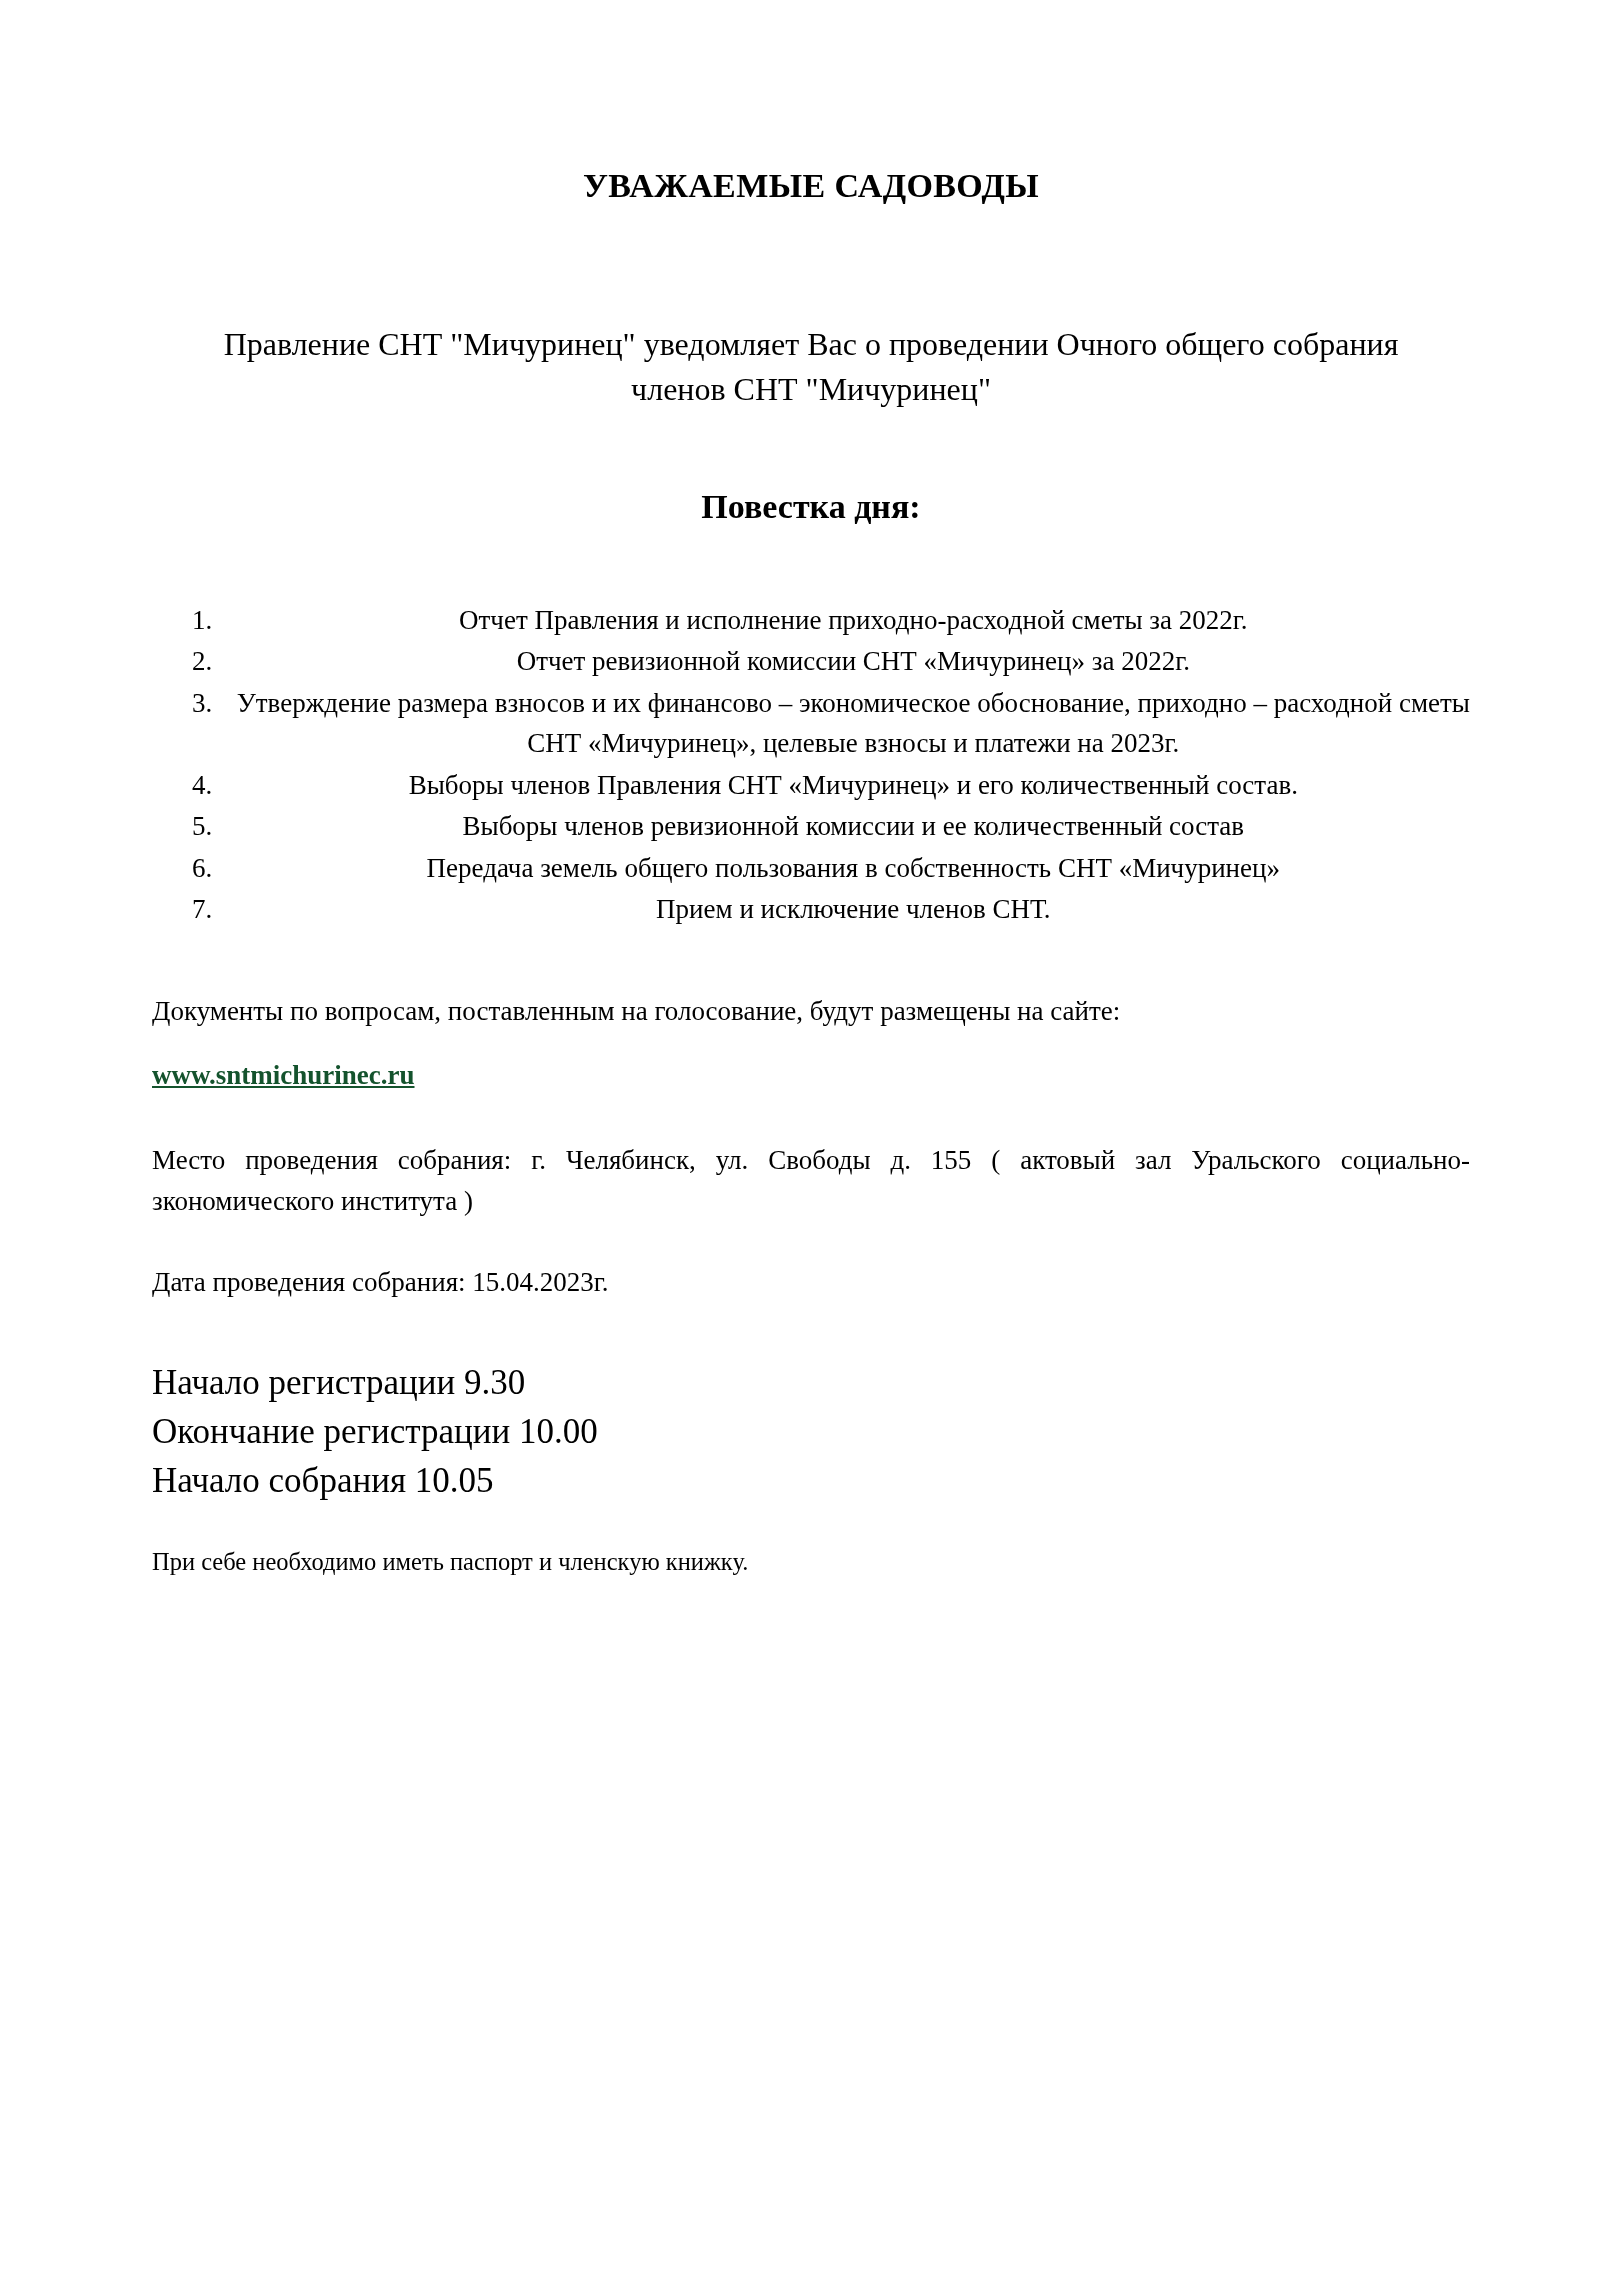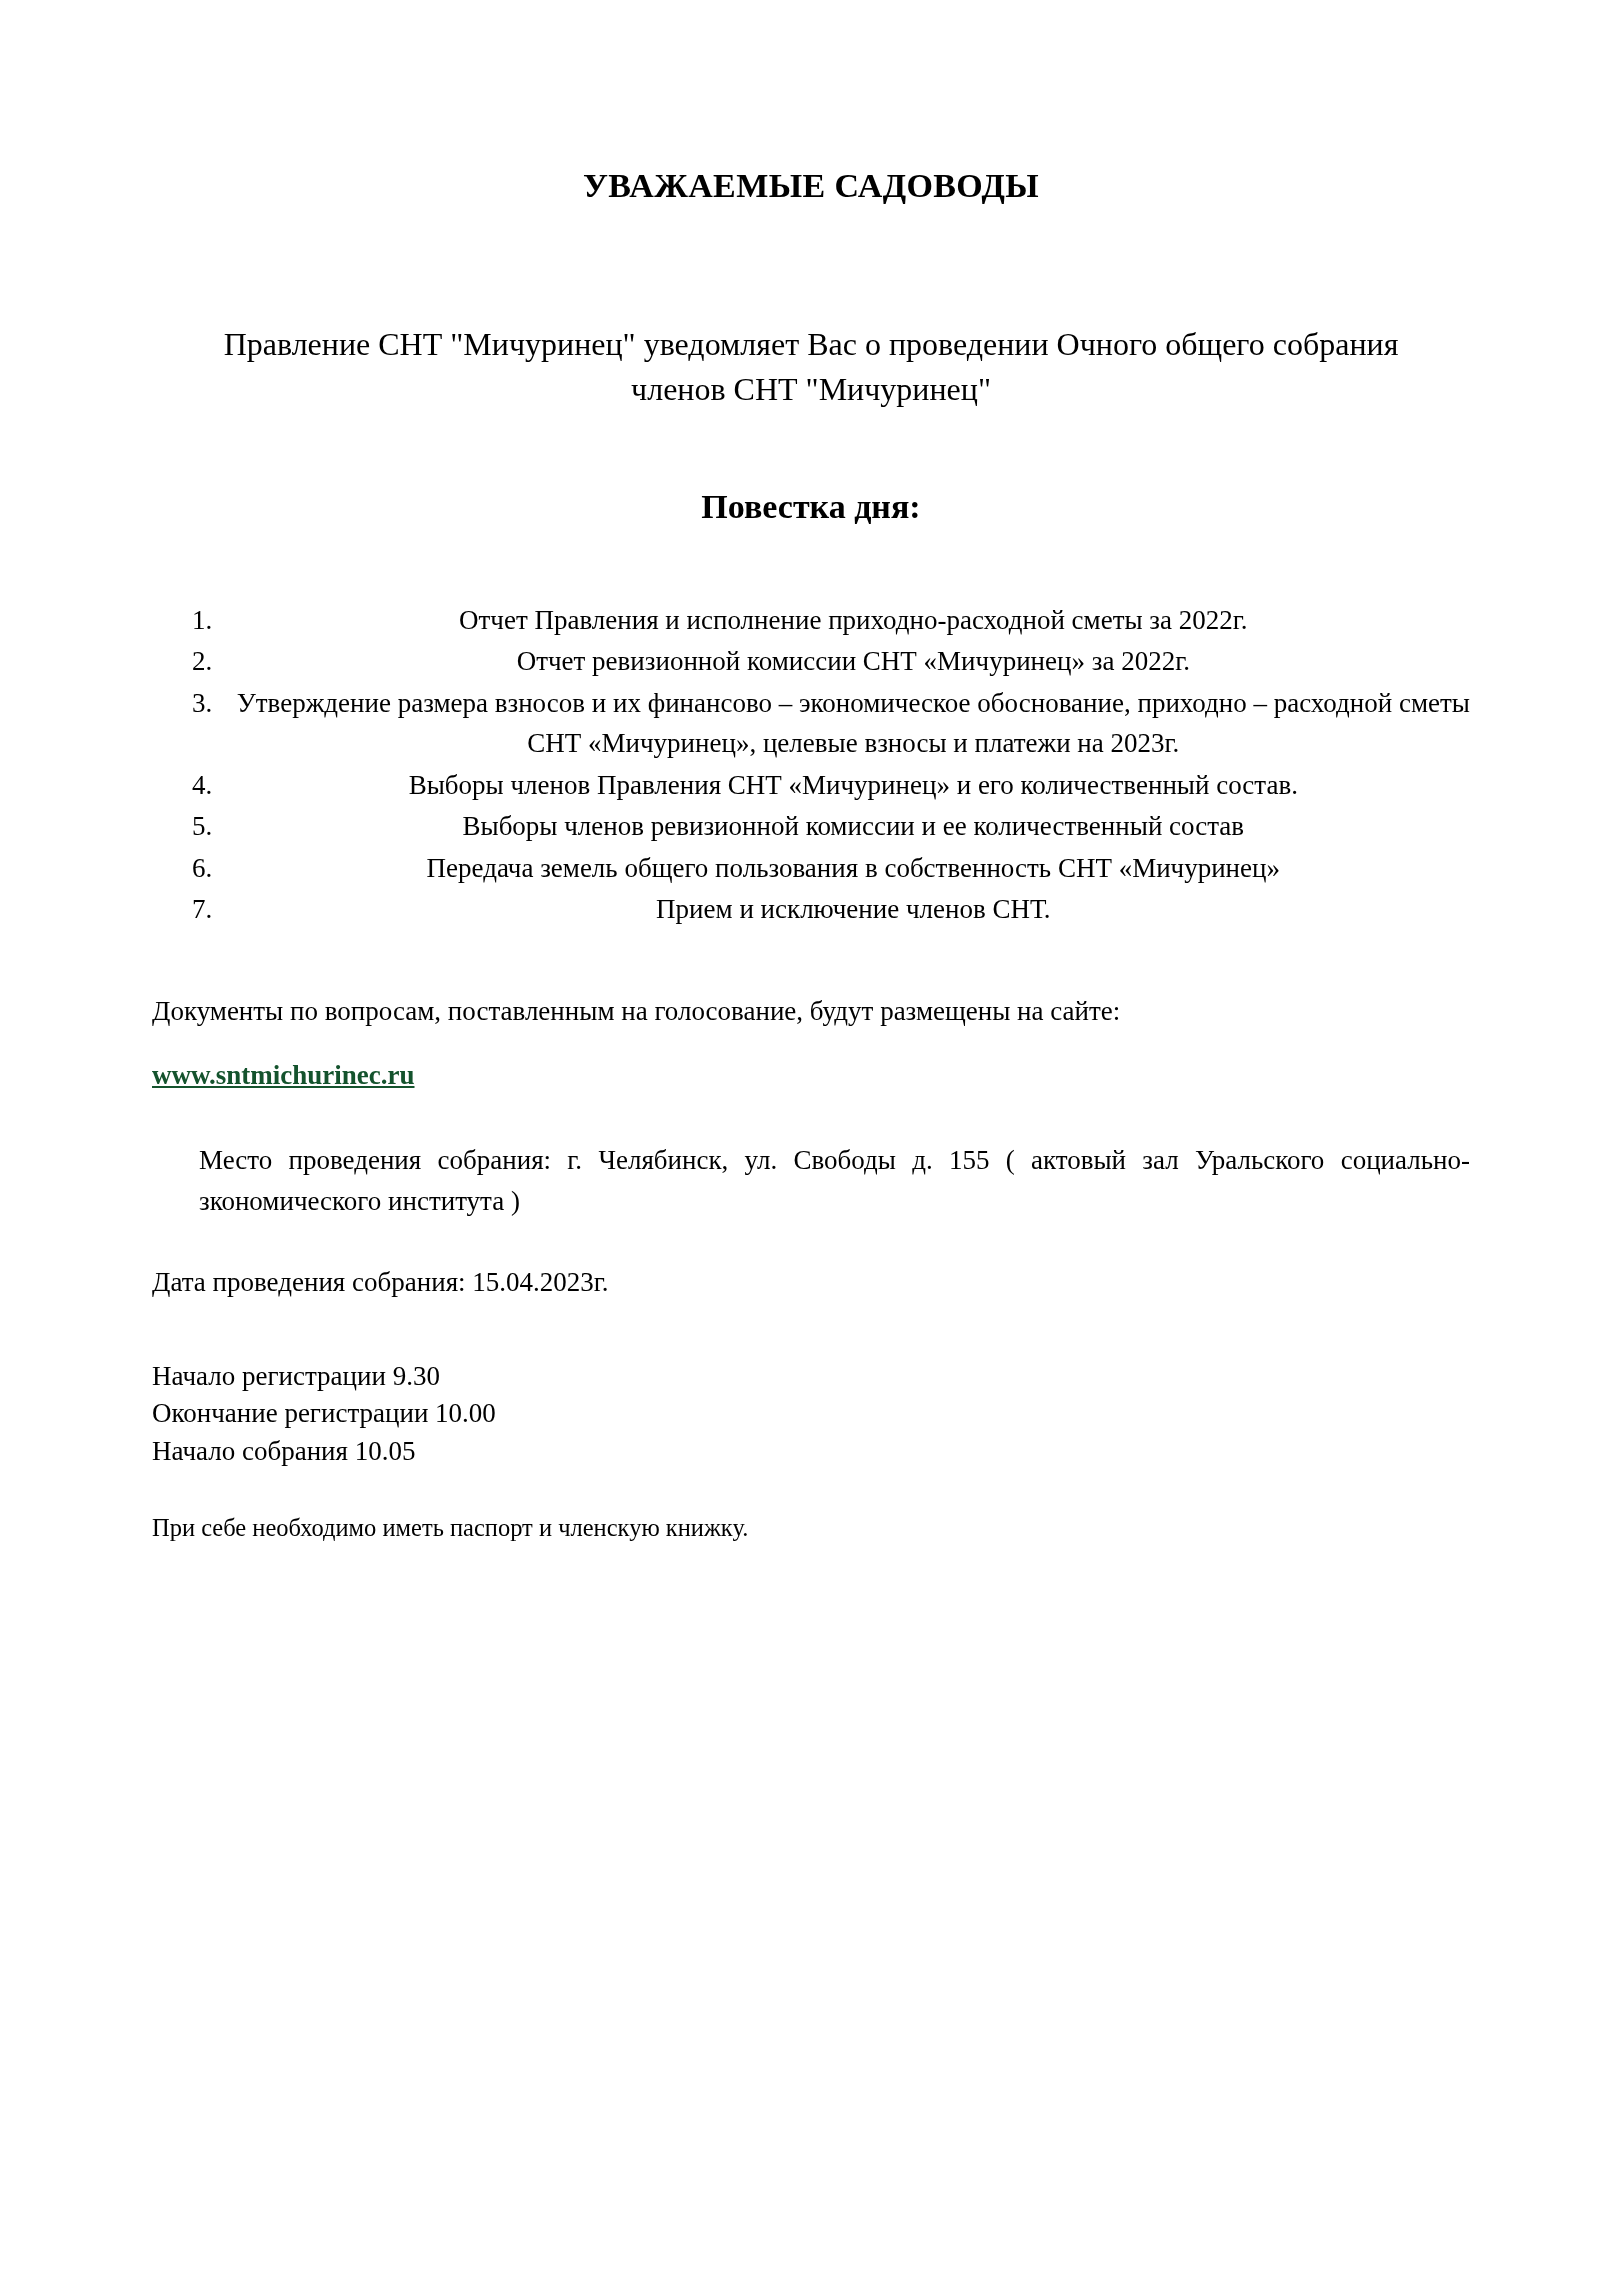--- a/index.html
+++ b/index.html
@@ -83,26 +83,26 @@
   .docs-para { margin-top: 61px; }
   .docs-link {
     display: inline-block;
     margin-top: 2px;
     color: #14532d;
     font-weight: bold;
     text-decoration: underline;
     font-size: 27px;
   }
 
-  .place-para { margin-top: 49px; margin-left: 47px; }
+  .place-para { margin-top: 49px; }
   .date-para  { margin-top: 41px; }
 
   .times {
     margin-top: 55px;
-    font-size: 27px;
+    font-size: 35px;
     line-height: 1.40;
   }
   .times div { white-space: nowrap; }
 
   .bring-para {
     margin-top: 39px;
     font-size: 24.5px;
     line-height: 1.45;
   }
 

